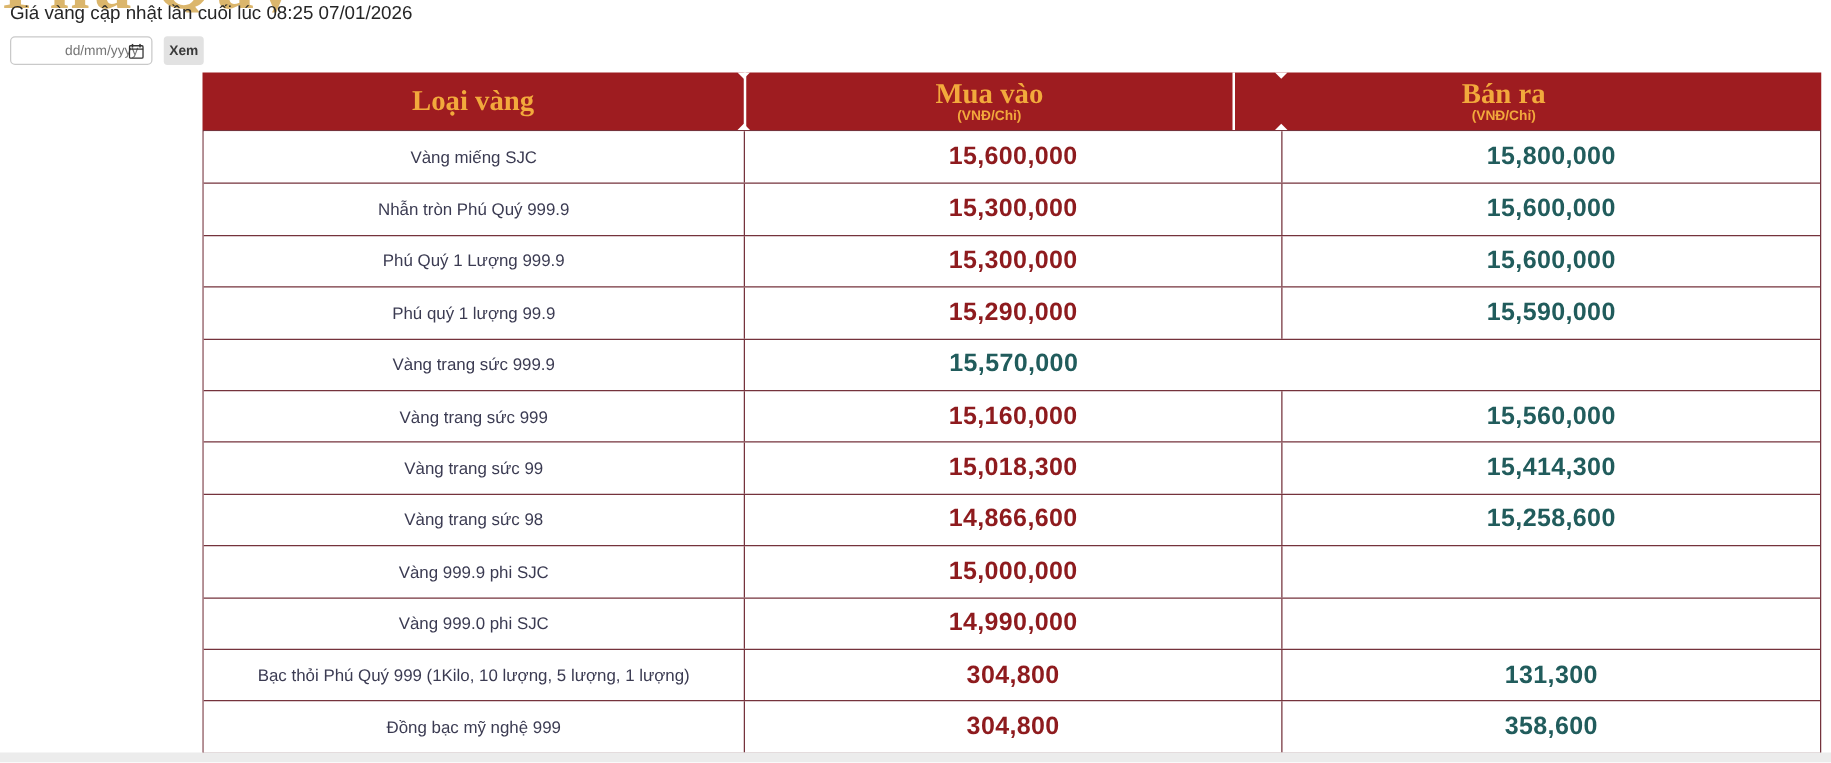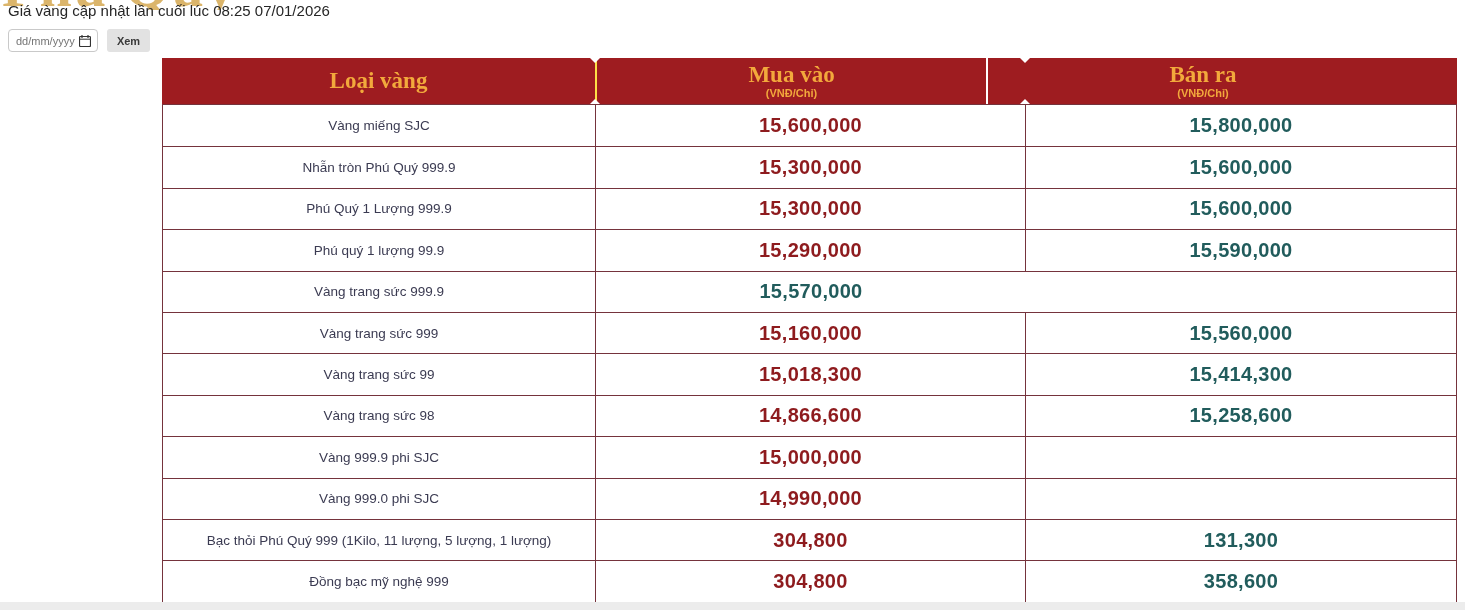--- a/index.html
+++ b/index.html
@@ -17,37 +17,37 @@
 
   
   .logo-clip{position:absolute;left:2px;top:0;width:230px;height:10px;overflow:hidden;pointer-events:none;}
   .logo-clip .logo-text{position:relative;top:-47px;font-family:"Liberation Serif",serif;
     font-weight:bold;font-size:58px;color:#D8AE5C;opacity:.9;white-space:nowrap;letter-spacing:2px;}
 
   .update-line{position:absolute;left:8px;top:2px;font-size:15px;color:#262626;}
 
   
   .controls{position:absolute;left:8px;top:29px;display:flex;align-items:center;gap:9px;}
-  .date-wrap{position:relative;width:90px;height:23px;border:1px solid #c9c9c9;border-radius:4px;
-    background:#fff;display:flex;align-items:center;}
+  .date-wrap{position:relative;width:114px;height:23px;border:1px solid #c9c9c9;border-radius:4px;
+    background:#fff;display:flex;align-items:center;padding-left:36px;}
   .date-wrap input{border:none;outline:none;width:70px;height:19px;margin-left:7px;
     font-size:11px;color:#555;background:transparent;font-family:"Liberation Sans",sans-serif;}
   .cal-icon{position:absolute;right:6px;top:5px;width:12px;height:12px;}
-  .view-btn{width:43px;height:23px;background:#e2e2e2;border:none;border-radius:3px;
+  .view-btn{width:32px;height:23px;background:#e2e2e2;border:none;border-radius:3px;
     font-size:11px;font-weight:bold;color:#3a3a3a;cursor:pointer;font-family:"Liberation Sans",sans-serif;}
 
   
   .gold-table{position:absolute;left:162px;top:58px;width:1295px;}
   .thead{position:relative;display:flex;height:46px;background:var(--header-bg);}
   .hcell{display:flex;flex-direction:column;align-items:center;justify-content:center;
     color:var(--header-text);font-family:"Liberation Serif",serif;font-weight:bold;}
   .hcell .h-label{font-size:23px;line-height:24px;}
   .hcell .h-unit{font-size:11px;line-height:12px;font-family:"Liberation Sans",sans-serif;font-weight:bold;}
   .hcell:nth-child(1){width:433px;}
-  .hcell:nth-child(2){width:391px;border-left:2px solid #fde047;}
+  .hcell:nth-child(2){width:391px;border-left:2px solid #ffffff;}
   .hcell:nth-child(3){width:432px;border-left:2px solid #fff;}
   .notch{position:absolute;width:0;height:0;transform:translateX(-50%);}
   .notch.top{top:0;border-left:5px solid transparent;border-right:5px solid transparent;border-top:5px solid #fff;}
   .notch.bottom{bottom:0;border-left:5px solid transparent;border-right:5px solid transparent;border-bottom:5px solid #fff;}
   .n1{left:433px;} .n2{left:863px;}
 
   .tbody{border:1px solid var(--border);border-top:1px solid var(--border);border-bottom:2px solid var(--border);}
   .trow{display:flex;height:41.4px;background:#fff;}
   .trow + .trow{border-top:1px solid var(--border);}
   .cell{display:flex;align-items:center;justify-content:center;}
@@ -215,21 +215,21 @@
     <div class="cell buy-cell">
       <span class="buy-value">14,990,000</span>
     </div>
     <div class="cell sell-cell">
       <span class="sell-value"></span>
     </div>
   </div>
 
   <div class="trow">
     <div class="cell name-cell">
-      <span class="row-label">Bạc thỏi Phú Quý 999 (1Kilo, 11 lượng, 5 lượng, 1 lượng)</span>
+      <span class="row-label">Bạc thỏi Phú Quý 999 (1Kilo, 10 lượng, 5 lượng, 1 lượng)</span>
     </div>
     <div class="cell buy-cell">
       <span class="buy-value">304,800</span>
     </div>
     <div class="cell sell-cell">
       <span class="sell-value">131,300</span>
     </div>
   </div>
 
   <div class="trow">

